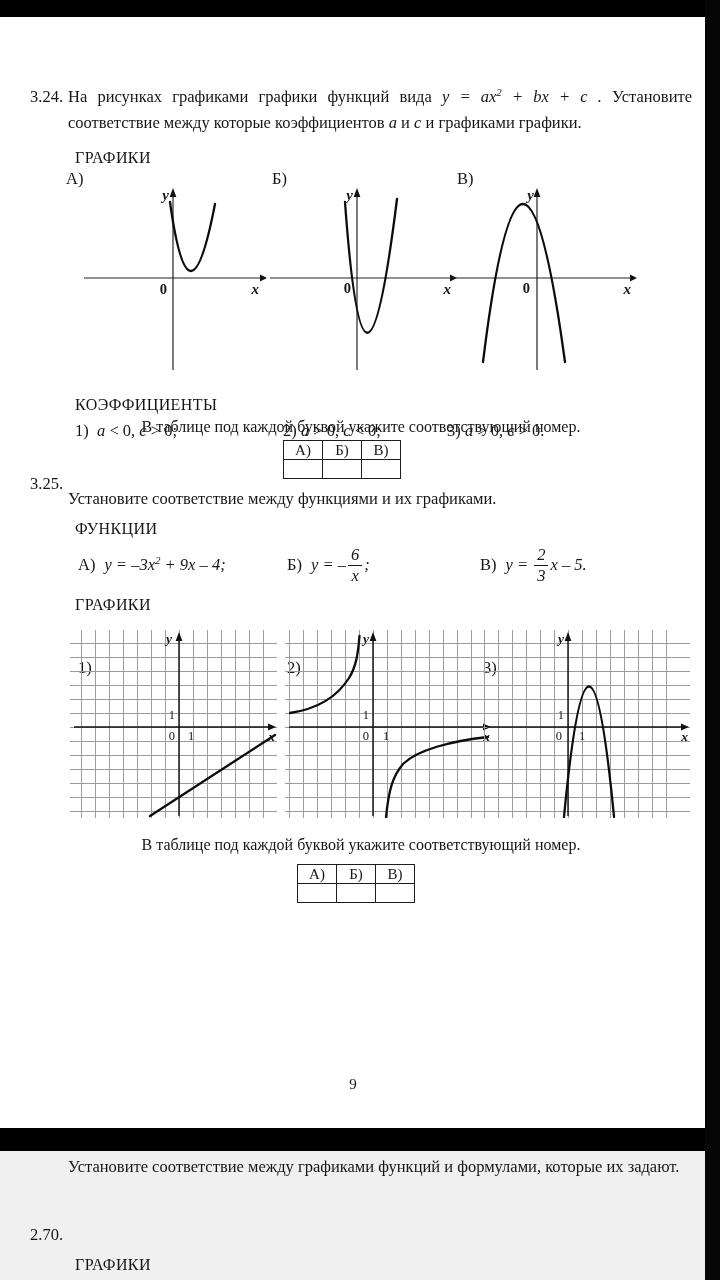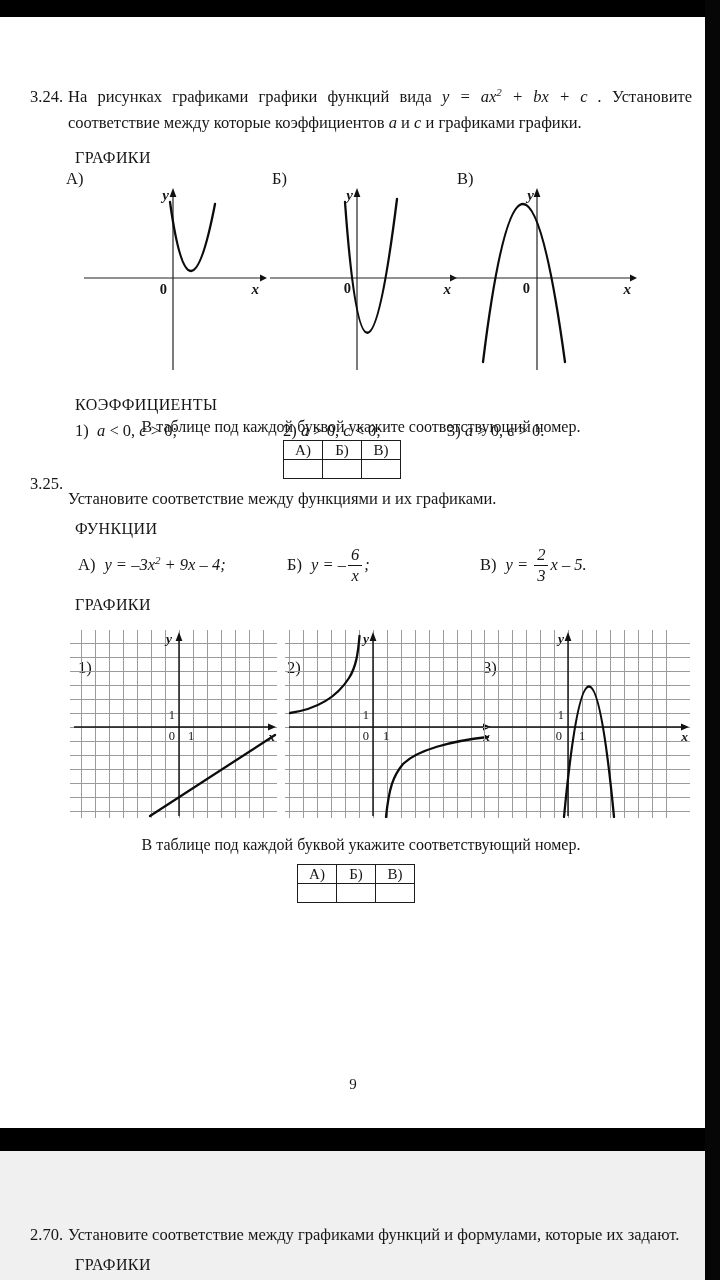--- a/index.html
+++ b/index.html
@@ -219,14 +219,14 @@
   </tr>
 </tbody>
   </table>
 
 <div class="abs pageno" style="top:1076px">9</div>
 
 <div class="abs bar-sep"></div>
 <div class="abs page2"></div>
 
 <div class="abs pnum prob-line" style="left:30px;top:1224px;z-index:2">2.70.</div>
-<div class="abs prob-line" style="left:68px;top:1224px;width:635px;z-index:2">Установите соответствие между графиками функций и формулами, которые их задают.</div>
+<div class="abs prob-line" style="left:68px;top:1156px;width:635px;z-index:2">Установите соответствие между графиками функций и формулами, которые их задают.</div>
 <div class="abs headword" style="left:75px;top:1256px;z-index:2">ГРАФИКИ</div>
 
 </body></html>

